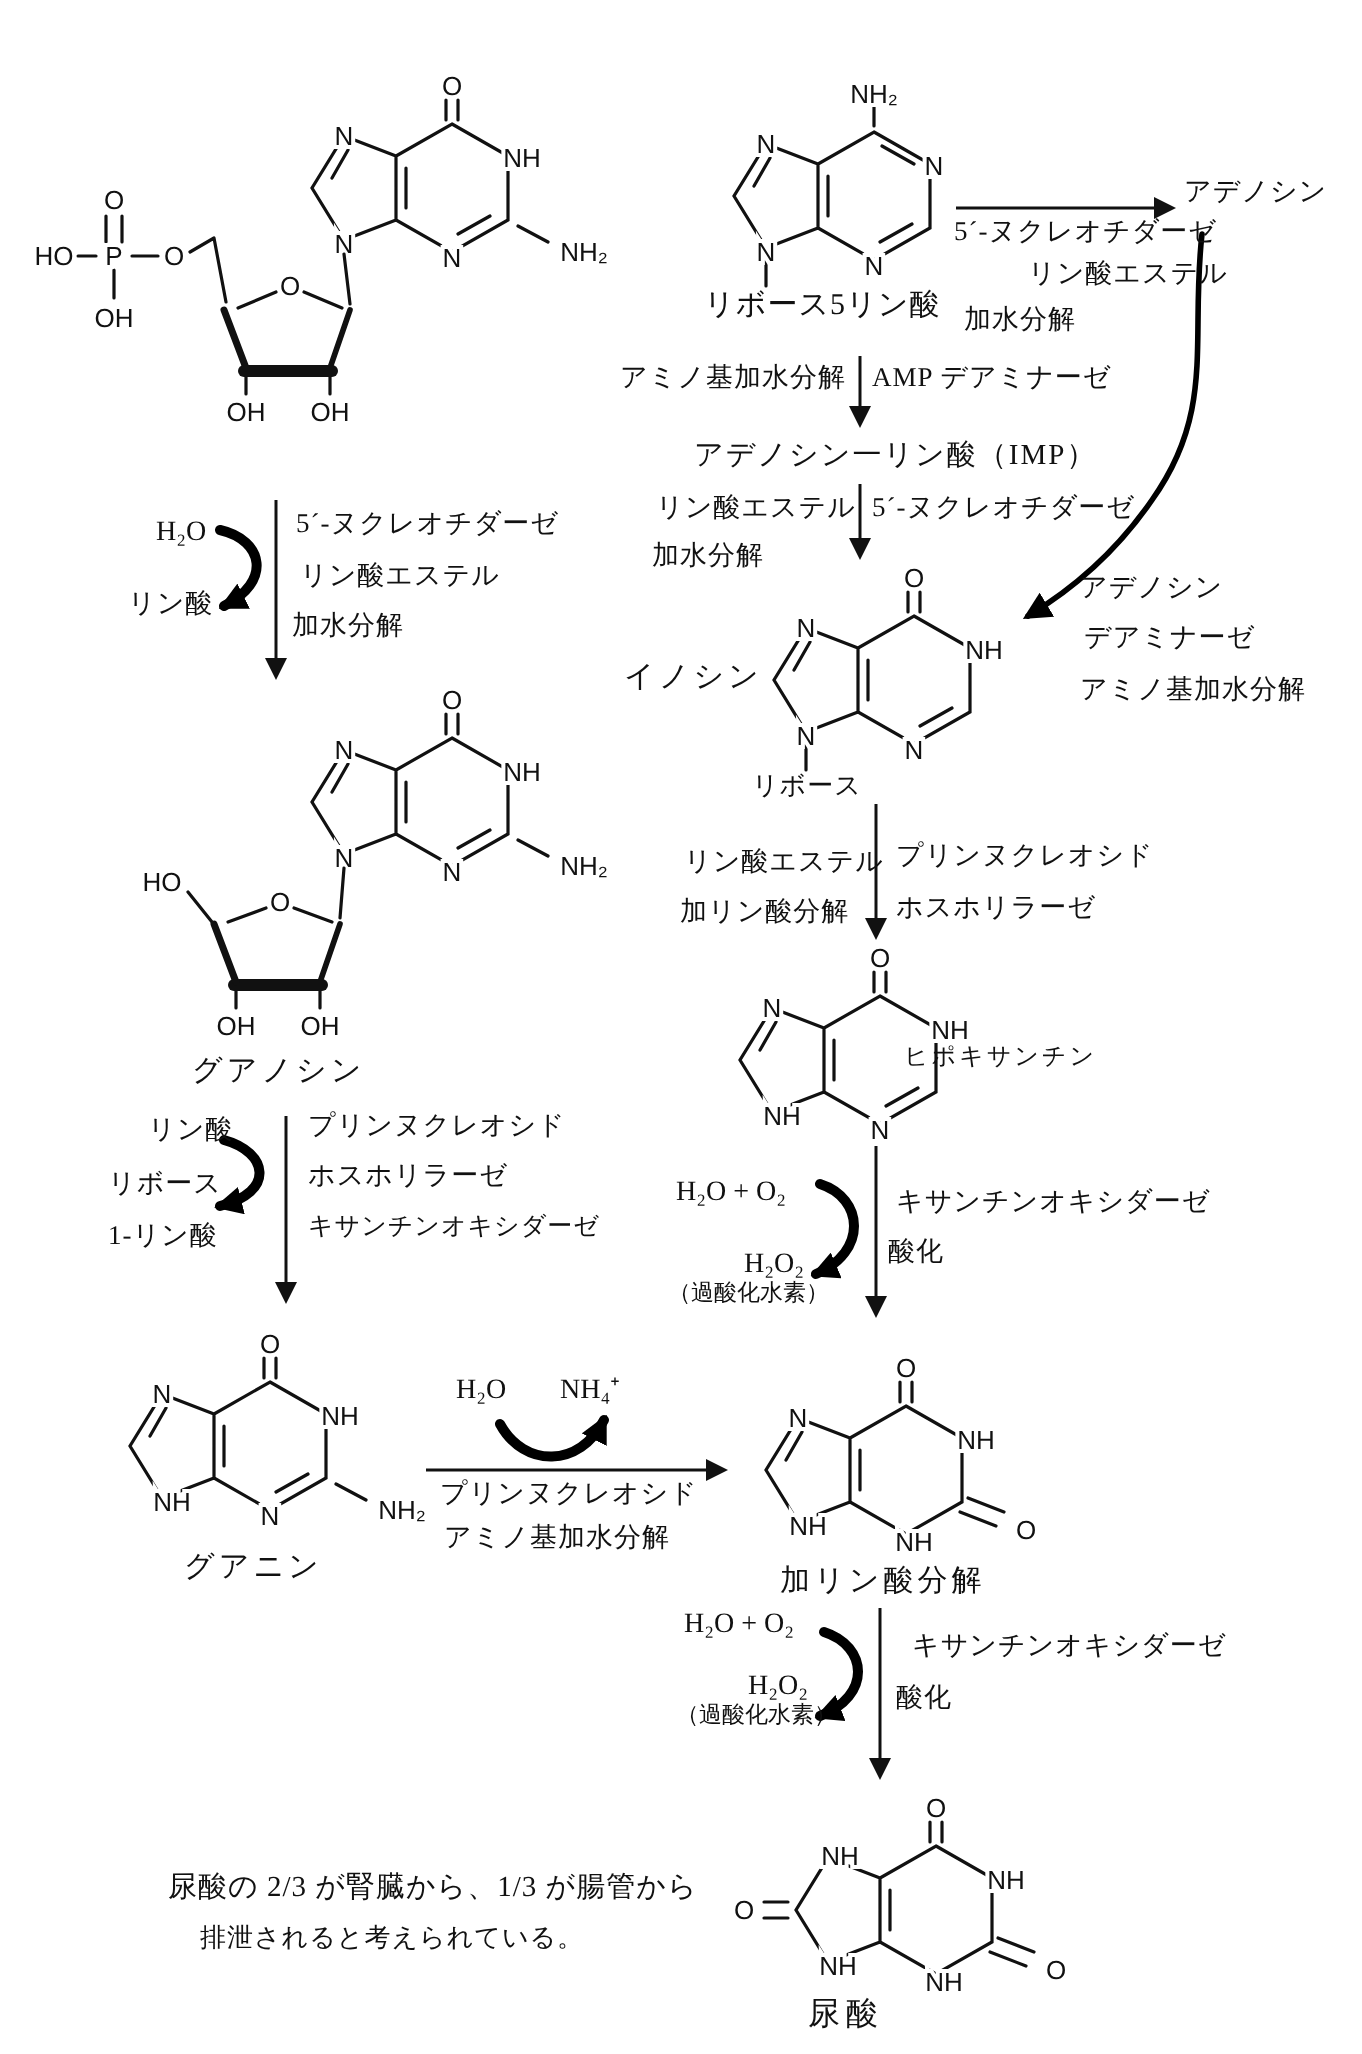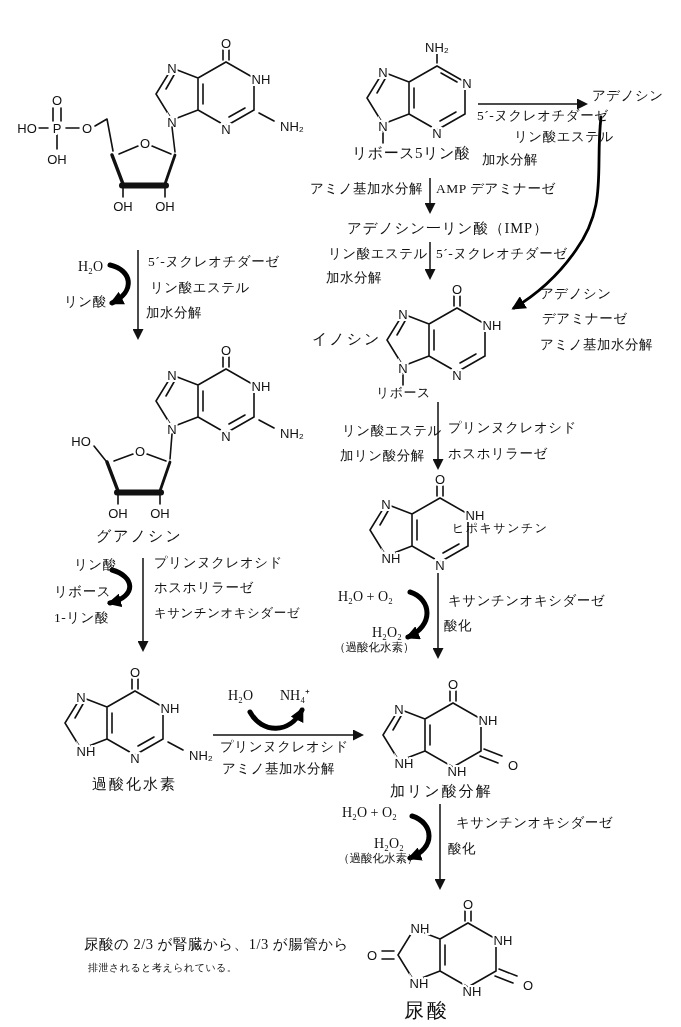--- a/index.html
+++ b/index.html
@@ -3,21 +3,21 @@
 <meta charset="utf-8">
 <style>
   html,body{margin:0;padding:0;background:#fff}
   .stage{position:relative;width:681px;height:1027px;background:#fff;overflow:hidden;
          font-family:"Liberation Serif","DejaVu Serif",serif;color:#111}
   .lbl{position:absolute;white-space:nowrap;font-size:13.5px;letter-spacing:.5px;line-height:1.15}
   .title{font-size:14.5px;letter-spacing:1px}
   .mol{font-size:15px;letter-spacing:2px}
   .chem{font-family:Liberation Serif, serif;font-size:14px;letter-spacing:0}
   .small{font-size:11.5px;letter-spacing:0}
-  .big{font-size:20px;letter-spacing:3px}
+  .big{font-size:16px;letter-spacing:3px}
   svg.plane{position:absolute;left:0;top:0}
   .b{stroke:#111;stroke-width:1.6;fill:none;stroke-linecap:round}
   .b28{stroke-width:2.8}
   .b35{stroke-width:3.5}
   .b6{stroke-width:6}
   .arrow{stroke:#111;stroke-width:1.5;fill:none}
   .arc{stroke:#000;stroke-width:5;fill:none;stroke-linecap:round}
   .curve{stroke:#000;stroke-width:2.8;fill:none;stroke-linecap:round}
   .atom{font:13px "Liberation Sans","DejaVu Sans",sans-serif;fill:#111;stroke:#fff;stroke-width:4px;
         paint-order:stroke;text-anchor:middle;dominant-baseline:central}
@@ -183,21 +183,21 @@
 <div class="lbl" style="left:150px;top:280px">リン酸エステル</div>
 <div class="lbl" style="left:146px;top:305px">加水分解</div>
 <div class="lbl mol" style="left:96px;top:528px">グアノシン</div>
 
 <div class="lbl" style="left:74px;top:557px">リン酸</div>
 <div class="lbl" style="left:54px;top:584px">リボース</div>
 <div class="lbl" style="left:54px;top:610px">1-リン酸</div>
 <div class="lbl" style="left:154px;top:555px">プリンヌクレオシド</div>
 <div class="lbl" style="left:154px;top:580px">ホスホリラーゼ</div>
 <div class="lbl" style="left:154px;top:606px;font-size:12.5px">キサンチンオキシダーゼ</div>
-<div class="lbl mol" style="left:92px;top:776px">過酸化水素</div>
+<div class="lbl mol" style="left:92px;top:776px">グアニン</div>
 
 <div class="lbl chem" style="left:228px;top:688px">H₂O</div>
 <div class="lbl chem" style="left:280px;top:688px">NH₄⁺</div>
 <div class="lbl" style="left:220px;top:739px">プリンヌクレオシド</div>
 <div class="lbl" style="left:222px;top:761px">アミノ基加水分解</div>
 
 <div class="lbl" style="left:352px;top:145px;font-size:15px">リボース5リン酸</div>
 <div class="lbl" style="left:592px;top:88px">アデノシン</div>
 <div class="lbl" style="left:477px;top:108px">5´-ヌクレオチダーゼ</div>
 <div class="lbl" style="left:514px;top:129px">リン酸エステル</div>
@@ -231,15 +231,15 @@
 <div class="lbl mol" style="left:390px;top:783px">加リン酸分解</div>
 <div class="lbl chem" style="left:342px;top:805px">H₂O + O₂</div>
 <div class="lbl" style="left:456px;top:815px">キサンチンオキシダーゼ</div>
 <div class="lbl chem" style="left:374px;top:836px">H₂O₂</div>
 <div class="lbl" style="left:448px;top:841px">酸化</div>
 <div class="lbl small" style="left:338px;top:852px">（過酸化水素）</div>
 
 <div class="lbl big" style="left:404px;top:999px">尿酸</div>
 
 <div class="lbl" style="left:84px;top:936px;font-size:14.5px">尿酸の 2/3 が腎臓から、1/3 が腸管から</div>
-<div class="lbl" style="left:88px;top:962px;font-size:10px">排泄されると考えられている。</div>
+<div class="lbl" style="left:100px;top:962px;font-size:13px">排泄されると考えられている。</div>
 
 </div>
 
 </body></html>

